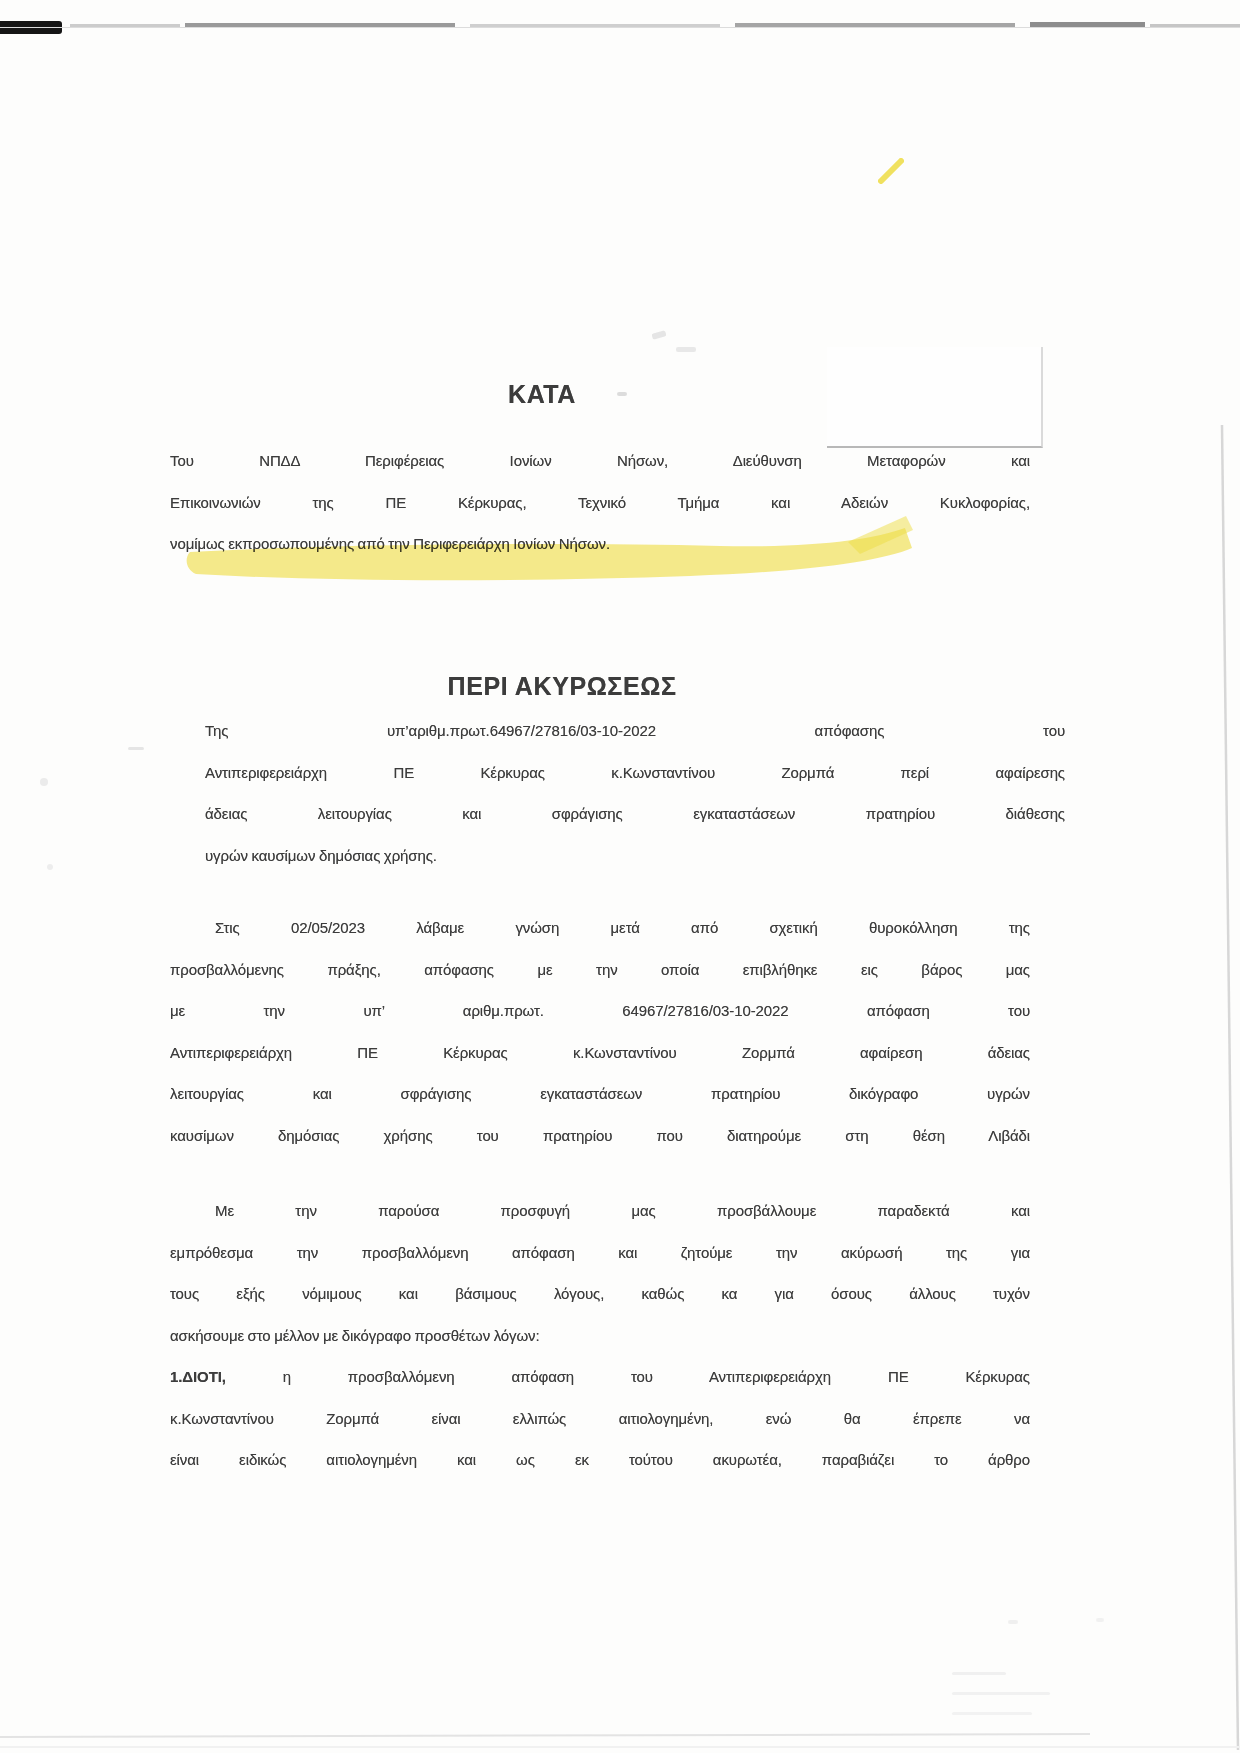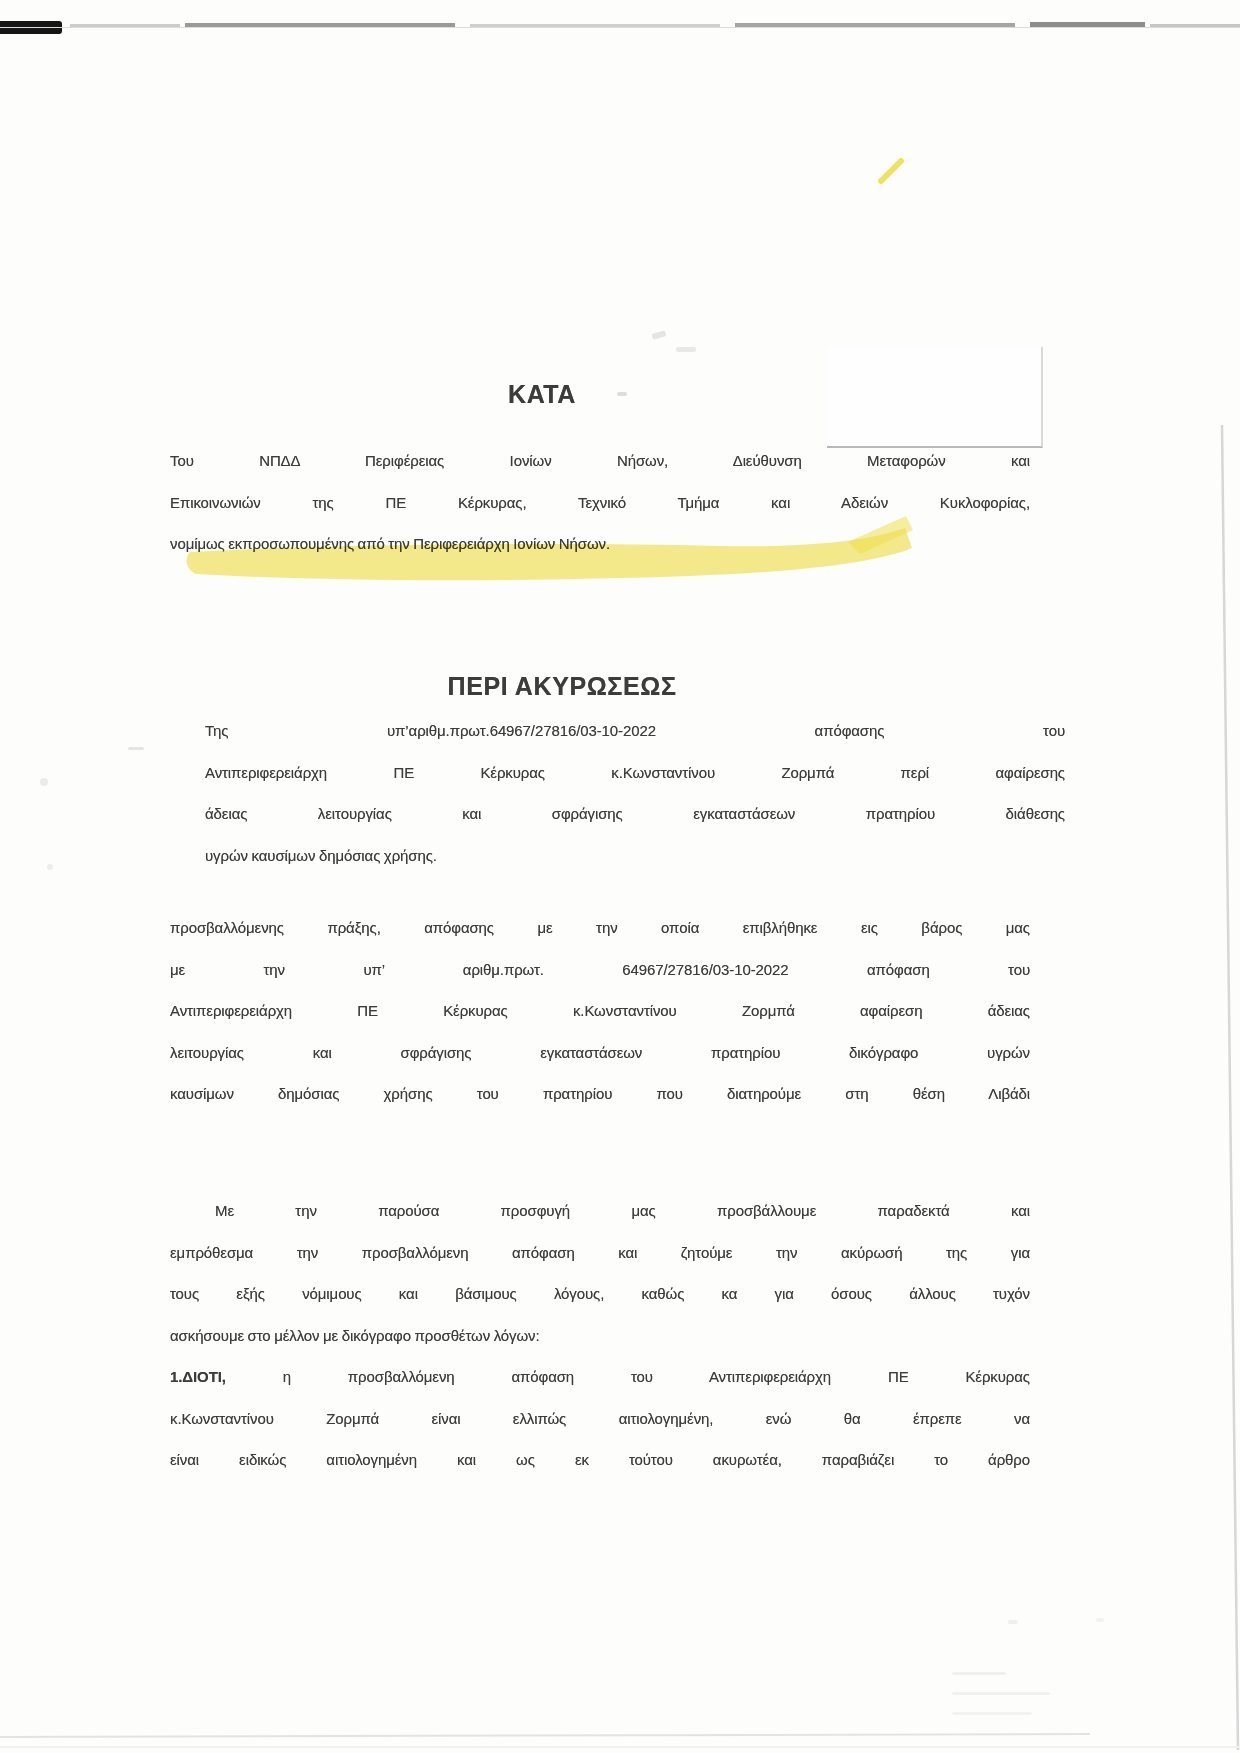--- a/index.html
+++ b/index.html
@@ -98,20 +98,21 @@
       <div class="tline">Επικοινωνιών της ΠΕ Κέρκυρας, Τεχνικό Τμήμα και Αδειών Κυκλοφορίας,</div>
       <div class="tline last">νομίμως εκπροσωπουμένης από την Περιφερειάρχη Ιονίων Νήσων.</div>
     </div>
   <div id="p-peri" class="tcol">
       <div class="tline">Της υπ’αριθμ.πρωτ.64967/27816/03-10-2022 απόφασης του</div>
       <div class="tline">Αντιπεριφερειάρχη ΠΕ Κέρκυρας κ.Κωνσταντίνου Ζορμπά περί αφαίρεσης</div>
       <div class="tline">άδειας λειτουργίας και σφράγισης εγκαταστάσεων πρατηρίου διάθεσης</div>
       <div class="tline last">υγρών καυσίμων δημόσιας χρήσης.</div>
     </div>
   <div id="p-stis" class="tcol">
+      <div class="tline indent">Στις 02/05/2023 λάβαμε γνώση μετά από σχετική θυροκόλληση της</div>
       <div class="tline">προσβαλλόμενης πράξης, απόφασης με την οποία επιβλήθηκε εις βάρος μας</div>
       <div class="tline">με την υπ’ αριθμ.πρωτ. 64967/27816/03-10-2022 απόφαση του</div>
       <div class="tline">Αντιπεριφερειάρχη ΠΕ Κέρκυρας κ.Κωνσταντίνου Ζορμπά αφαίρεση άδειας</div>
       <div class="tline">λειτουργίας και σφράγισης εγκαταστάσεων πρατηρίου δικόγραφο υγρών</div>
       <div class="tline">καυσίμων δημόσιας χρήσης του πρατηρίου που διατηρούμε στη θέση Λιβάδι</div>
     </div>
   <div id="p-metin" class="tcol">
       <div class="tline indent">Με την παρούσα προσφυγή μας προσβάλλουμε παραδεκτά και</div>
       <div class="tline">εμπρόθεσμα την προσβαλλόμενη απόφαση και ζητούμε την ακύρωσή της για</div>
       <div class="tline">τους εξής νόμιμους και βάσιμους λόγους, καθώς κα για όσους άλλους τυχόν</div>

